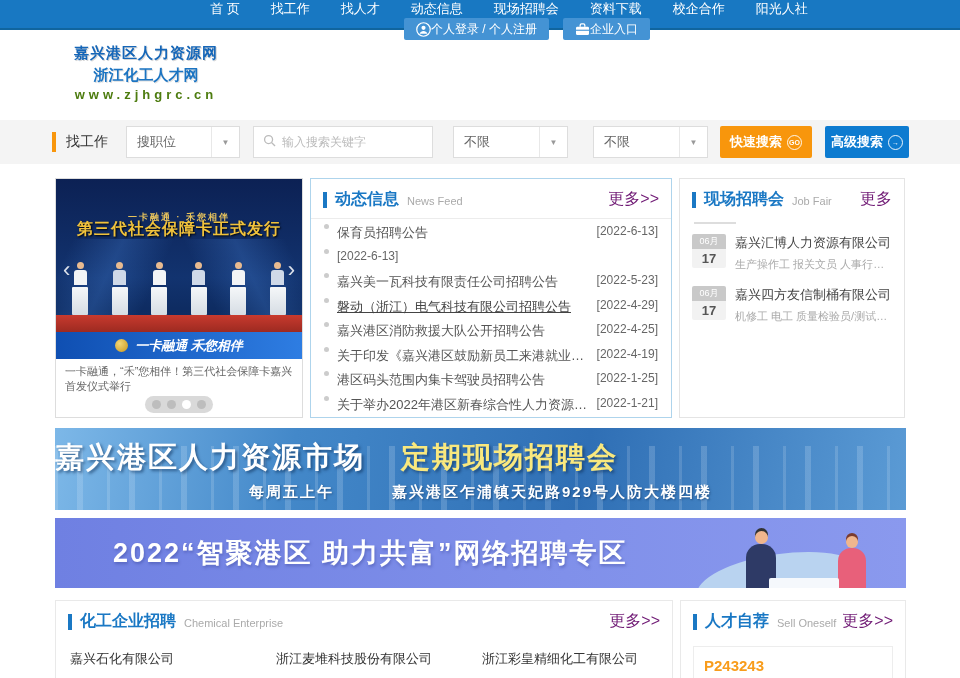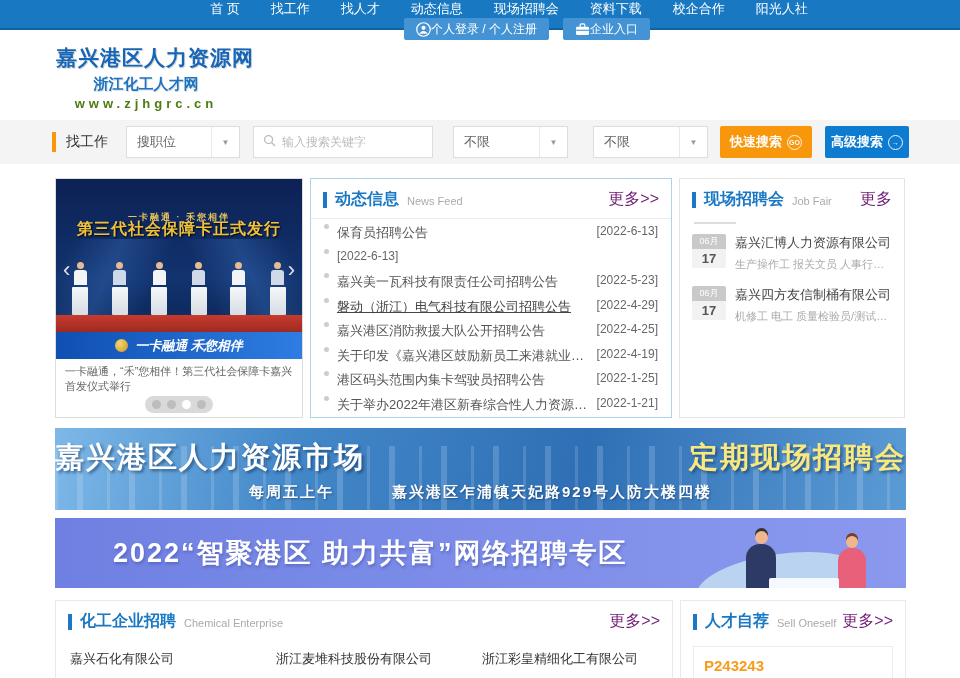--- a/index.html
+++ b/index.html
@@ -12,21 +12,21 @@
   .nav-links { display:flex; align-items:center; gap:31px; }
   .nav-links a { color:#fff; font-size:13px; text-decoration:none; white-space:nowrap; cursor:pointer; }
   .nav-actions { display:flex; align-items:center; gap:14px; margin-left:36px; }
   .nav-btn { background:#4493d4; border-radius:2px; height:22px; padding:0 12px;
     display:flex; align-items:center; color:#fff; font-size:12px; cursor:pointer; }
   .nav-btn svg { display:block; }
 
   
   .logo-area { height:90px; background:#fff; padding:14px 0 0 56px; }
   .logo-block { width:180px; text-align:center; }
-  .logo-l1 { font-size:21px; font-weight:bold; color:#1566b8; letter-spacing:1px;
+  .logo-l1 { font-size:15px; font-weight:bold; color:#1566b8; letter-spacing:1px;
     text-shadow:1px 1px 0 #d6d6d6; white-space:nowrap; }
   .logo-l2 { font-size:15px; font-weight:bold; color:#1b74c2; margin-top:3px;
     text-shadow:1px 1px 0 #e0e0e0; }
   .logo-l3 { font-size:13px; font-weight:bold; color:#4d7c0f; letter-spacing:4px; margin-top:2px; }
 
   
   .search-strip { height:44px; background:#f4f4f4; display:flex; align-items:center; padding-left:52px; }
   .accent-bar { width:4px; height:20px; background:#f8960c; margin-right:10px; }
   .search-tab { font-size:14px; color:#333; margin-right:18px; }
   .sel { background:#fff; border:1px solid #ddd; height:32px; display:flex; align-items:center;
@@ -126,21 +126,21 @@
   .fair-positions { font-size:11px; color:#aaa; margin-top:5px; white-space:nowrap;
     overflow:hidden; text-overflow:ellipsis; }
 
   
   .banner1 { margin-top:10px; height:82px; position:relative; overflow:hidden; cursor:pointer;
     background:linear-gradient(100deg,#7db8e8 0%,#4388c9 28%,#2f6fb5 62%,#5b9bd5 100%); }
   .banner1::before { content:""; position:absolute; left:0; right:0; bottom:0; height:64px;
     background:repeating-linear-gradient(90deg, rgba(255,255,255,.14) 0 3px, transparent 3px 22px,
       rgba(220,235,250,.20) 22px 28px, transparent 28px 52px); }
   .b1-inner { position:relative; text-align:center; padding-top:10px; }
-  .b1-titles { display:flex; justify-content:space-between; align-items:baseline; gap:5px;font-family:Liberation Mono, monospace; }
+  .b1-titles { display:flex; justify-content:flex-start; align-items:baseline; gap:36px;font-family:Liberation Mono, monospace; }
   .b1-white { font-size:29px; font-weight:bold; color:#fff; letter-spacing:2px;
     text-shadow:2px 2px 3px rgba(10,40,80,.55); white-space:nowrap; }
   .b1-yellow { font-size:29px; font-weight:bold; color:#f9e87e; letter-spacing:2px;
     text-shadow:2px 2px 3px rgba(10,40,80,.55); white-space:nowrap; }
   .b1-subs { display:flex; justify-content:center; gap:58px; margin-top:5px; }
   .b1-sub { font-size:15px; font-weight:bold; color:#fff; letter-spacing:2px;
     text-shadow:1px 1px 2px rgba(10,40,80,.5); }
 
   
   .banner2 { margin-top:8px; height:70px; position:relative; overflow:hidden; cursor:pointer;

